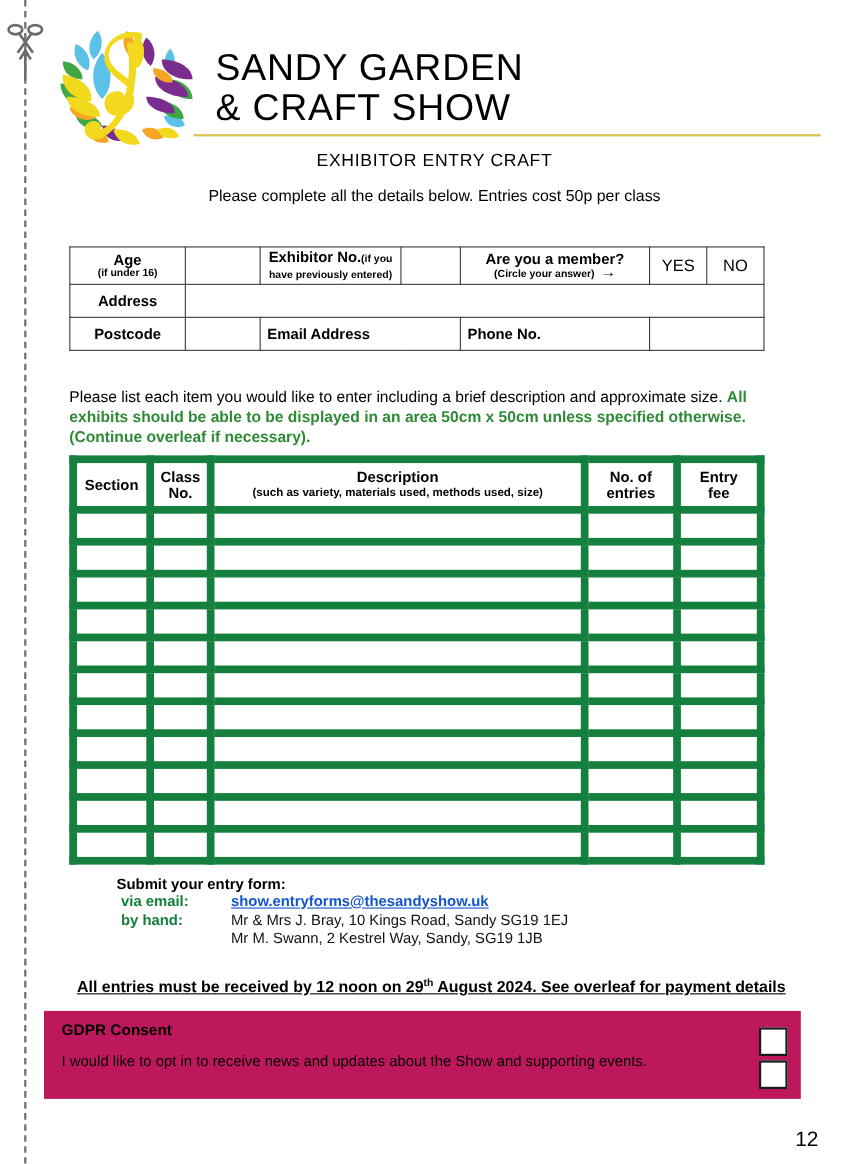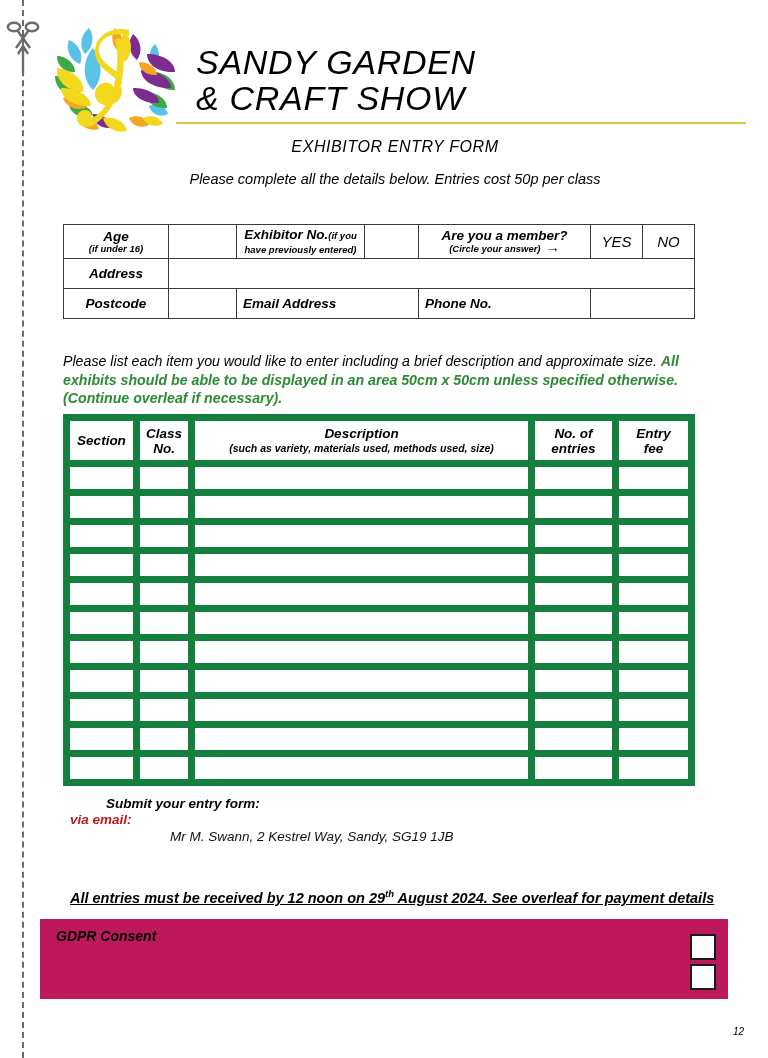--- a/index.html
+++ b/index.html
@@ -3,21 +3,21 @@
 <meta charset="utf-8">
 <style>
   * { box-sizing: border-box; margin: 0; padding: 0; }
   html, body {
     width: 768px; height: 1058px;
     background: #ffffff;
     font-family: "Liberation Sans", sans-serif;
     color: #000000;
     overflow: hidden;
   }
-  .page { position: relative; width: 768px; height: 1058px; font-style: italic; }
+  .page { position: relative; width: 768px; height: 1058px; }
 
   
   .cutline {
     position: absolute; left: 22px; top: 0; width: 0;
     height: 1058px;
     border-left: 2px dashed #6b6b6b;
   }
   .scissors {
     position: absolute; left: 6px; top: 18px;
     width: 34px; height: 60px;
@@ -84,21 +84,21 @@
   .entries thead td {
     font-weight: bold; text-align: center; height: 46px; line-height: 15px;
   }
   .entries thead td .small { font-size: 10.5px; font-weight: bold; display: block; }
   .entries tbody td { height: 29px; }
 
   
   .submit { position: absolute; left: 70px; top: 796px; font-size: 13.5px; }
   .submit .head { font-weight: bold; margin-bottom: 1px; margin-left: 36px; }
   .submit .row { display: flex; line-height: 16.5px; }
-  .submit .tag { color: #b91c1c; font-weight: bold; width: 100px; flex: 0 0 100px; }
+  .submit .tag { color: #15803d; font-weight: bold; width: 100px; flex: 0 0 100px; margin-left: 40px; }
   .submit .val { color: #111; }
   .submit .link { color: #1155cc; text-decoration: underline; font-weight: bold; }
 
   .deadline {
     position: absolute; left: 70px; top: 888px;
     font-size: 14.5px; font-weight: bold; text-decoration: underline;
   }
   .deadline sup { font-size: 9.5px; }
 
   
@@ -119,21 +119,21 @@
     position: absolute; right: 12px; top: 15px;
     display: flex; flex-direction: column; gap: 4px;
   }
   .cbox {
     width: 26px; height: 26px;
     border: 2px solid #1a1a1a; background: #ffffff;
   }
 
   .pageno {
     position: absolute; right: 24px; top: 1026px;
-    font-size: 10px;
+    font-size: 19px;
   }
 </style>
 </head>
 <body>
 
 <div class="page">
 
   <div class="cutline"></div>
   <svg class="scissors" viewBox="0 0 34 60">
     <g fill="none" stroke="#6b6b6b" stroke-width="2.4">
@@ -185,21 +185,21 @@
                C90 76 92 64 84 58 C76 52 66 46 66 36 C66 24 80 17 96 22 Z" fill="#F2D91E"></path>
       <path d="M86 24 C92 34 92 54 88 70 C84 88 74 102 62 110 C56 114 48 114 45 108
                C42 102 46 96 52 96 C57 96 60 100 58 104 C66 102 74 92 79 78
                C85 60 86 40 82 26 Z" fill="#F2D91E"></path>
     </g>
   </svg>
 
   <div class="brand">SANDY GARDEN
 &amp; CRAFT SHOW</div>
   <div class="goldrule"></div>
-  <div class="subtitle">EXHIBITOR ENTRY FORM</div>
+  <div class="subtitle">EXHIBITOR ENTRY CRAFT</div>
   <div class="lede">Please complete all the details below. Entries cost 50p per class</div>
 
   <table class="tbl details">
     <tbody>
     <tr>
       <td class="lbl twoline" style="height:34px">
         <span>Age</span>
         <span class="sub">(if under 16)</span>
       </td>
       <td class="blank" style="width:68px"></td>
@@ -324,35 +324,41 @@
           <td></td>
         </tr>
       </tbody>
   </table>
 
   <div class="submit">
     <div class="head">Submit your entry form:</div>
     <div id="submit-lines">
         <div class="row">
           <span class="tag">via email:</span>
+          <span class="val link">show.entryforms@thesandyshow.uk</span>
+        </div>
+        <div class="row">
+          <span class="tag">by hand:</span>
+          <span class="val">Mr &amp; Mrs J. Bray, 10 Kings Road, Sandy SG19 1EJ</span>
         </div>
         <div class="row">
           <span class="tag"></span>
           <span class="val">Mr M. Swann, 2 Kestrel Way, Sandy, SG19 1JB</span>
         </div>
       </div>
   </div>
 
   <div class="deadline">
     <span>All entries must be received by 12 noon on 29</span><sup>th</sup><span> August 2024. See overleaf for payment details</span>
   </div>
 
   <div class="gdpr">
     <div class="title">GDPR Consent</div>
     <div class="body">
+      <div>I would like to opt in to receive news and updates about the Show and supporting events.</div>
     </div>
     <div class="boxes">
       <div class="cbox"></div>
       <div class="cbox"></div>
     </div>
   </div>
 
   <div class="pageno">12</div>
 </div>
 

